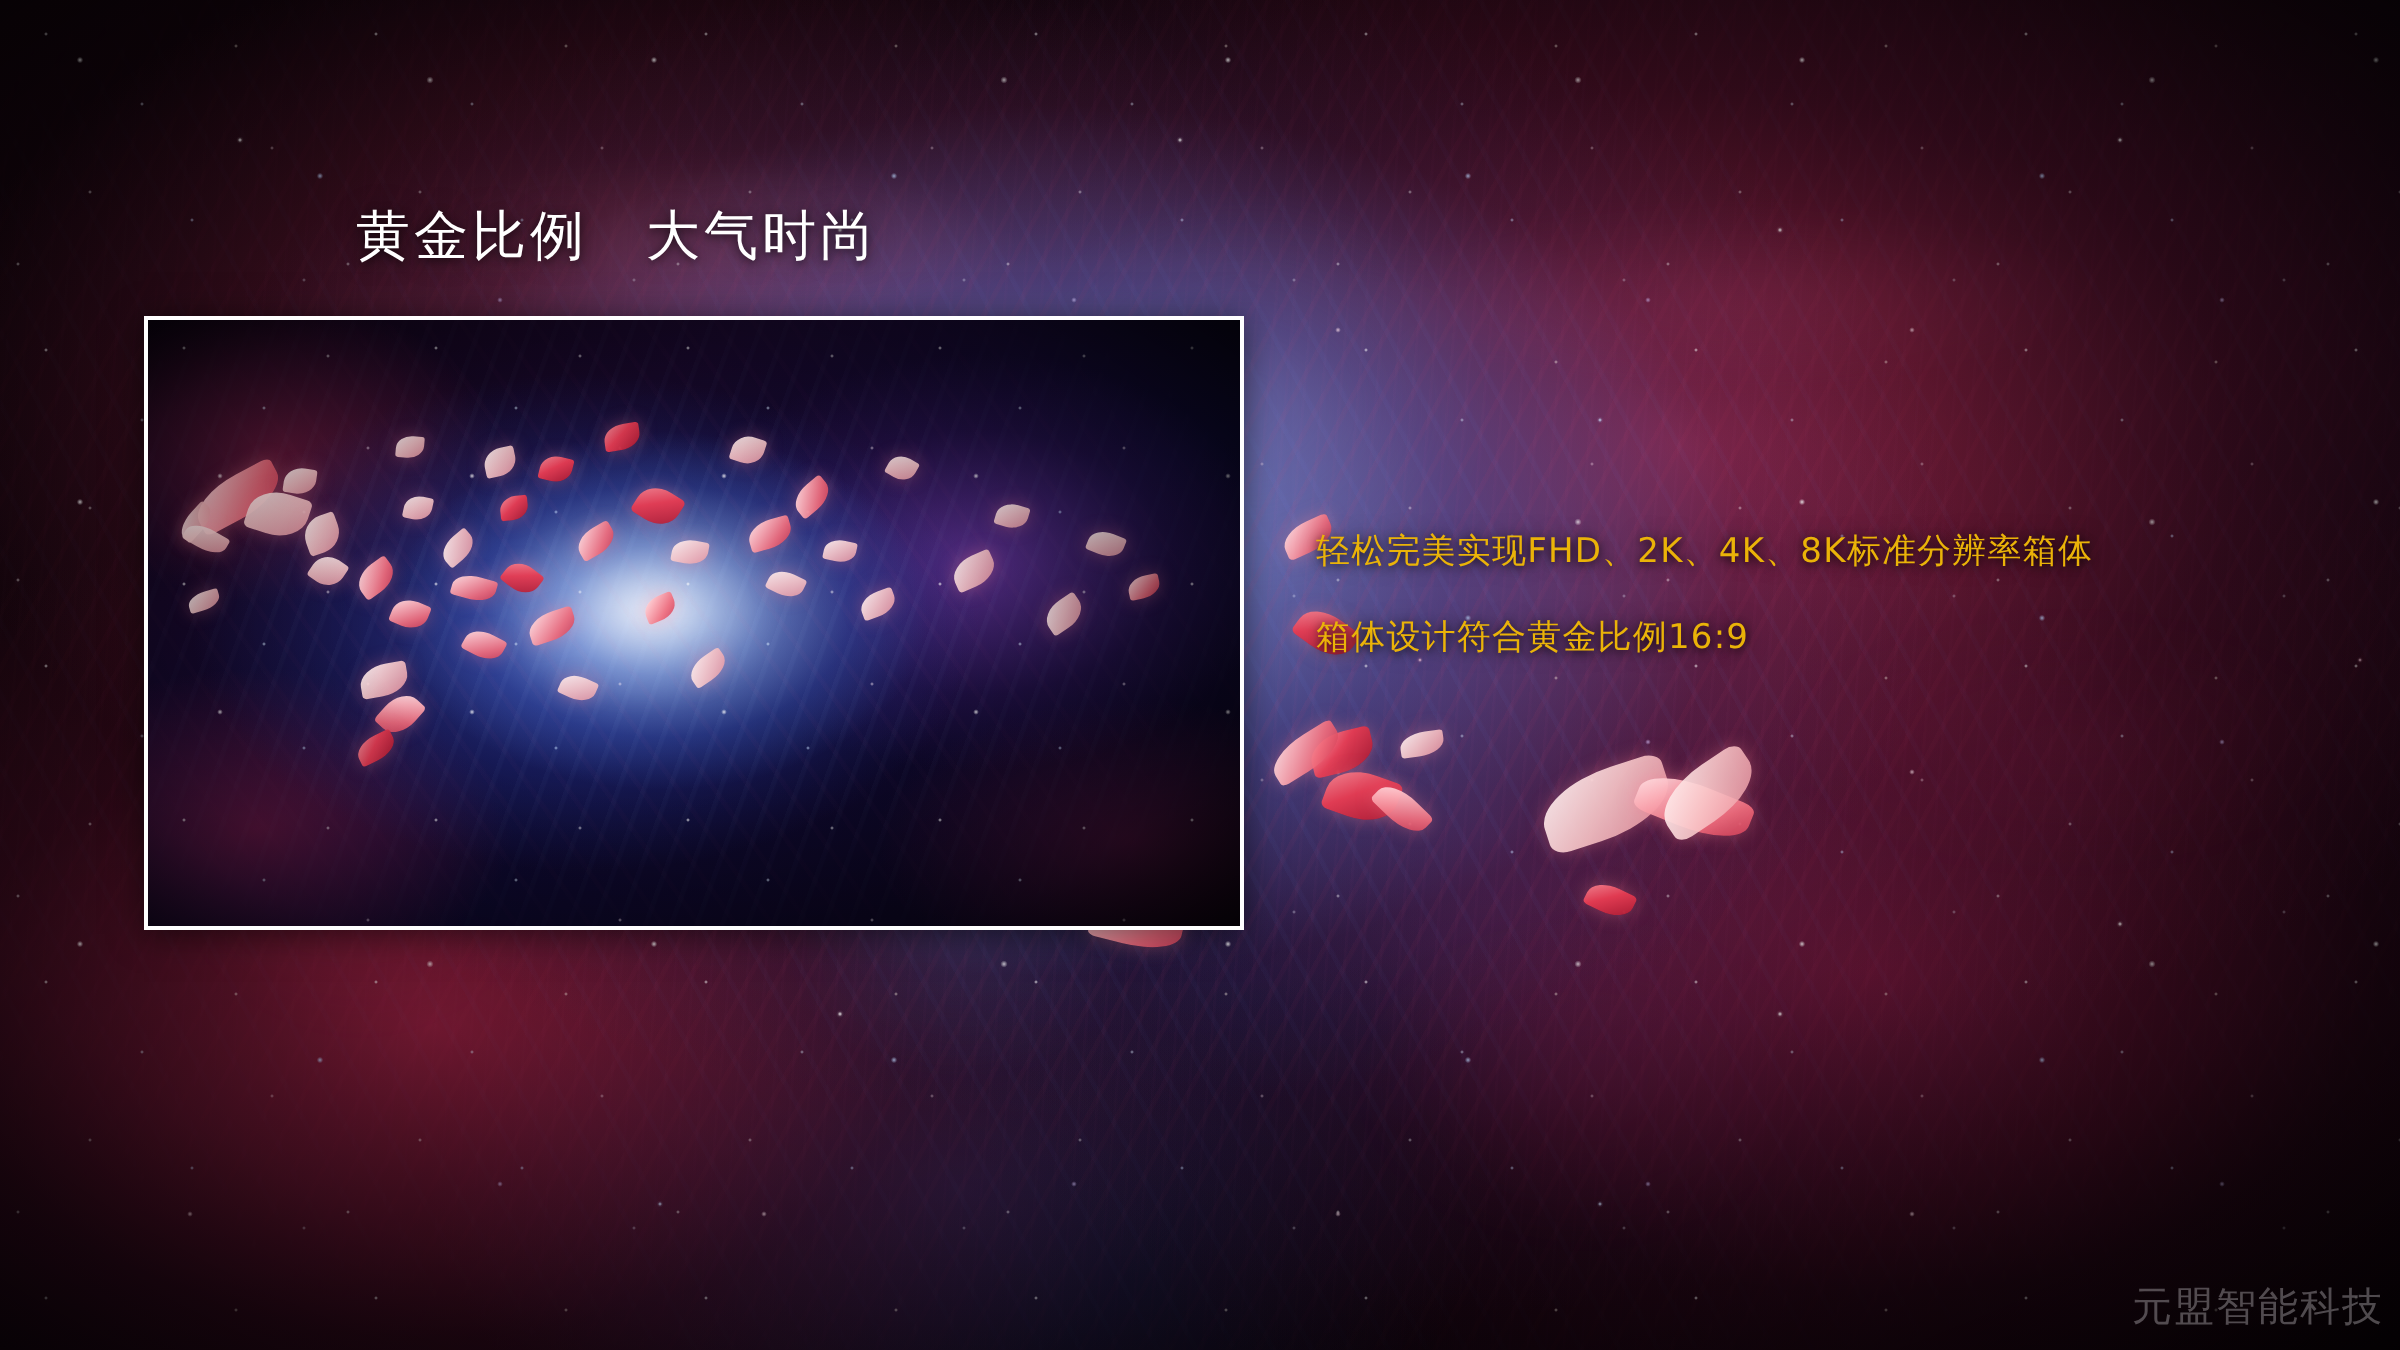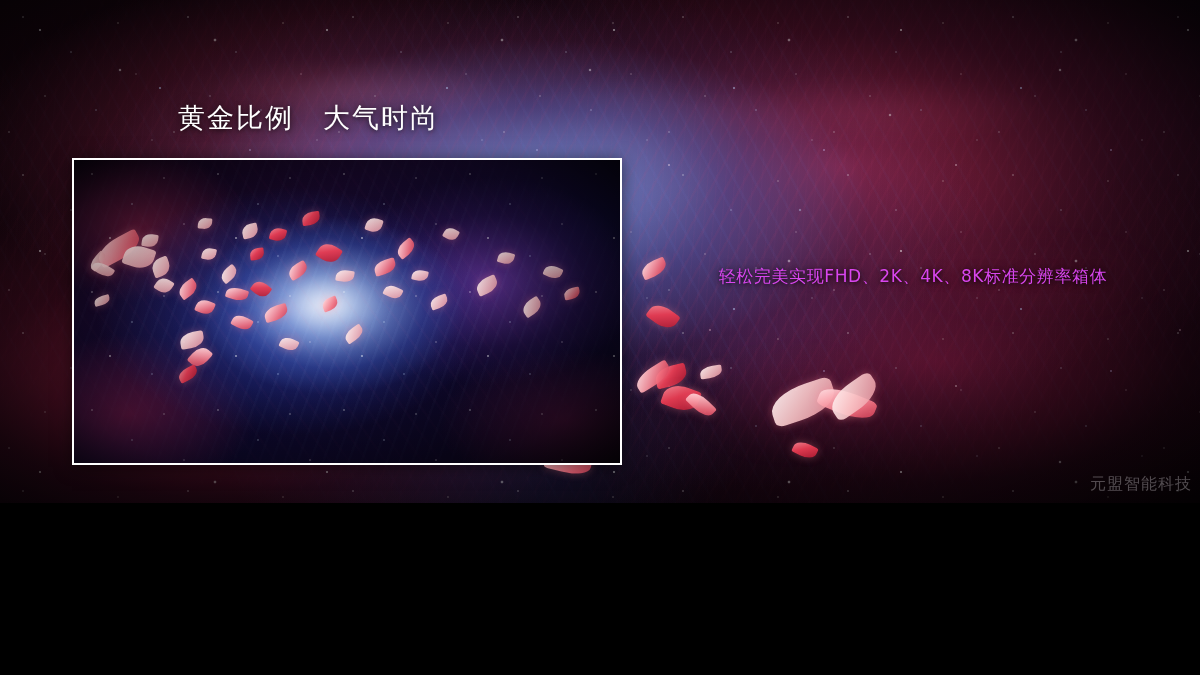--- a/index.html
+++ b/index.html
@@ -6,21 +6,21 @@
   * { margin:0; padding:0; box-sizing:border-box; }
   html, body {
     width:1200px; height:675px;
     background:#000;
     font-family:"DejaVu Sans", sans-serif;
     overflow:hidden;
   }
 
   #slide {
     position:relative;
-    width:1200px; height:503px;
+    width:1200px; height:675px;
     overflow:hidden;
     background:#0a0206;
   }
 
   
   .bglayer { position:absolute; inset:0; pointer-events:none; }
 
   .bg-base {
     background:
       radial-gradient(ellipse 46% 52% at 44% 40%,  rgba(120,150,225,0.95) 0%, rgba(70,95,180,0.55) 36%, rgba(30,40,95,0.18) 62%, rgba(0,0,0,0) 82%),
@@ -178,32 +178,31 @@
 
   
   #body-text {
     position:absolute;
     left:658px; top:255px;
     width:510px;
   }
   #body-text .line {
     font-size:17px;
     line-height:43px;
-    color:#d946ef;
+    color:#eab308;
     letter-spacing:0.6px;
     white-space:nowrap;
     text-shadow:0 1px 4px rgba(0,0,0,0.7), 0 0 10px rgba(0,0,0,0.5);
-    text-align:center;
   }
 
   
   #watermark {
     position:absolute;
     right:8px; bottom:8px;
-    font-size:16px;
+    font-size:20px;
     letter-spacing:1px;
     color:rgba(190,185,190,0.40);
     white-space:nowrap;
   }
 </style>
 </head>
 <body>
 
 <div id="slide">
 
@@ -280,17 +279,18 @@
       <div class="petal pale" style="left:448px; top:140px; width:20px; height:14px; transform:rotate(-34deg);"></div>
       <div class="petal pale" style="left:470px; top:106px; width:18px; height:12px; transform:rotate(22deg);"></div>
       <div class="petal" style="left:490px; top:128px; width:16px; height:11px; transform:rotate(-12deg);"></div>
 
       <div class="pic-vig"></div>
     </div>
   </div>
 
   <div id="body-text">
     <div class="line">轻松完美实现FHD、2K、4K、8K标准分辨率箱体</div>
+    <div class="line">箱体设计符合黄金比例16:9</div>
   </div>
 
   <div id="watermark">元盟智能科技</div>
 
 </div>
 
 </body></html>

